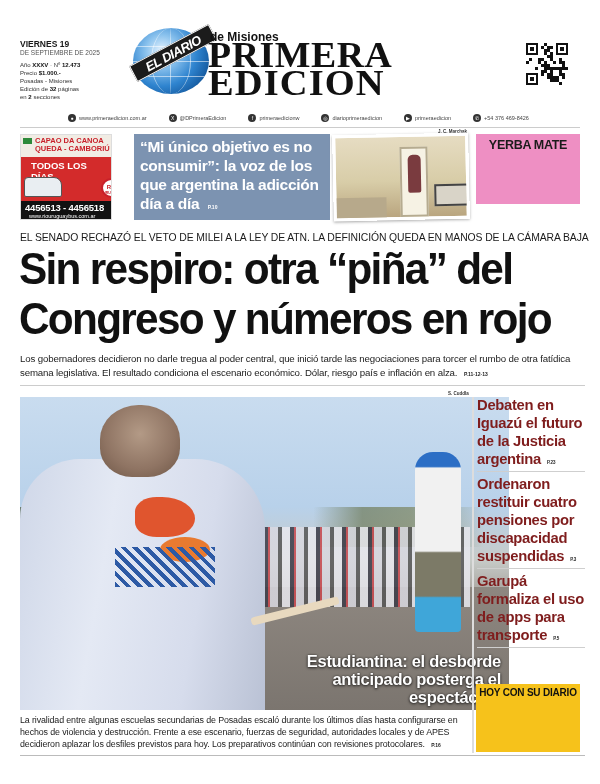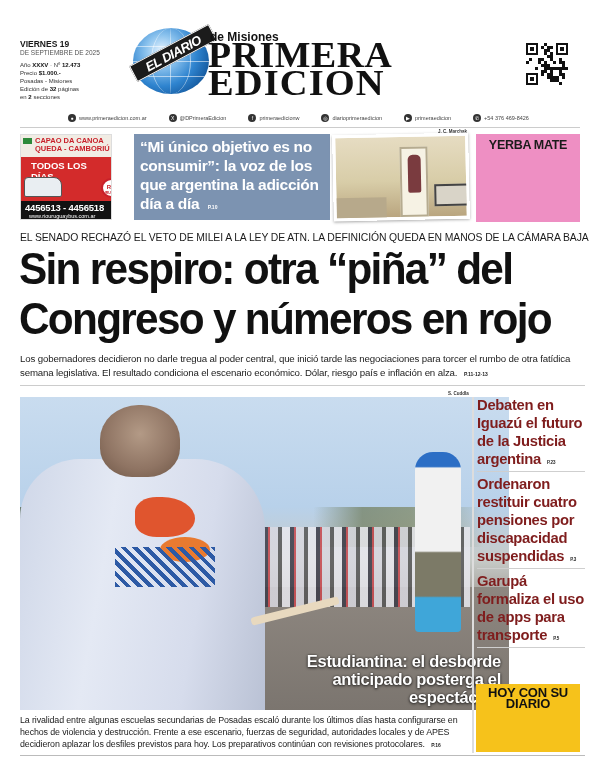--- a/index.html
+++ b/index.html
@@ -59,21 +59,21 @@
 
   .promo-photo { left: 333px; top: 134px; width: 136px; height: 86px; background: linear-gradient(180deg, #e6dcc2 0%, #d8cda8 55%, #b9a57f 100%);
     transform: rotate(-1.2deg); border: 3px solid #fff; box-shadow: 0 1px 3px rgba(0,0,0,0.35); overflow: hidden; }
   .promo-photo .door { position:absolute; left:64px; top:10px; width:28px; height:70px; background:#f6f2e4; border:2px solid #b5ab90; }
   .promo-photo .person { position:absolute; left:72px; top:18px; width:13px; height:38px; background:#7a3b3f; border-radius:5px 5px 2px 2px; }
   .promo-photo .bed { position:absolute; left:98px; top:48px; width:36px; height:22px; background:#d9d4c8; border:2px solid #444; }
   .promo-photo .clutter { position:absolute; left:0; top:60px; width:50px; height:26px; background:#b7a98b; }
   .photo-credit { font-size: 4.5px; color: #333; font-weight: bold; }
   .credit-jc { left: 438px; top: 129px; }
 
-  .yerba-box { left: 476px; top: 134px; width: 104px; height: 88px; background: #ee8fc3; text-align: center; }
+  .yerba-box { left: 476px; top: 134px; width: 104px; height: 70px; background: #ee8fc3; text-align: center; }
   .yerba-title { font-size: 12.5px; font-weight: bold; color: #1b1b1b; margin-top: 4px; letter-spacing: -0.3px; }
   .yerba-num { font-size: 66px; font-weight: bold; color: #ee8fc3; line-height: 62px; -webkit-text-stroke: 2.5px #1b1b1b; letter-spacing: -4px; font-family: "Liberation Sans", sans-serif; }
 
   
   .kicker { left: 20px; top: 232px; width: 562px; font-size: 10.4px; color: #1a1a1a; white-space: nowrap; letter-spacing: -0.1px; }
   .headline { left: 19px; top: 244px; width: 570px; font-weight: bold; font-size: 45px; line-height: 50px;
     letter-spacing: -1.8px; color: #111; transform: scaleX(0.94); transform-origin: left top; }
   .lede { left: 20px; top: 352px; width: 565px; font-size: 9.7px; line-height: 14px; color: #222; letter-spacing: -0.15px; }
   .pg { font-size: 5px; font-weight: bold; margin-left: 4px; letter-spacing: 0; }
 
@@ -102,21 +102,21 @@
   .bottom-rule { left: 20px; top: 755px; width: 565px; height: 1px; background: #bbb; }
 
   
   .vrule { left: 472px; top: 397px; width: 2px; height: 356px; background: #ddd; }
   .side-col { left: 477px; top: 396px; width: 108px; }
   .side-item { border-bottom: 1px solid #cfcfcf; padding: 0 0 3px 0; margin-bottom: 3px; }
   .side-title { font-weight: bold; font-size: 14.8px; line-height: 16px; color: #7f1d1d; letter-spacing: -0.3px; }
   .side-pg { font-size: 4.5px; font-weight: bold; margin-left: 6px; letter-spacing: 0; }
 
   .hoy-box { left: 476px; top: 684px; width: 104px; height: 68px; background: #f6c21b; padding: 3px; }
-  .hoy-title { font-size: 13px; font-weight: bold; color: #111; text-align: center; line-height: 11px; letter-spacing: -0.2px; }
+  .hoy-title { font-size: 10px; font-weight: bold; color: #111; text-align: center; line-height: 11px; letter-spacing: -0.2px; }
   .hoy-img { position:absolute; left: 4px; top: 16px; width: 96px; height: 48px;
     background: linear-gradient(180deg, #cfd3c4 0%, #b8b9a5 40%, #7c8a5c 70%, #4f5b3a 100%); }
   .hoy-img .script { position:absolute; left:10px; top:8px; font-family: "Liberation Serif", serif; font-style: italic; font-weight: bold;
     font-size: 18px; color:#fff; text-shadow: 0 0 2px #333; }
   .hoy-img .sub { position:absolute; left:18px; bottom:4px; font-size:3.5px; color:#fff; }
 </style>
 </head>
 <body>
 
 <div class="abs date-block">

